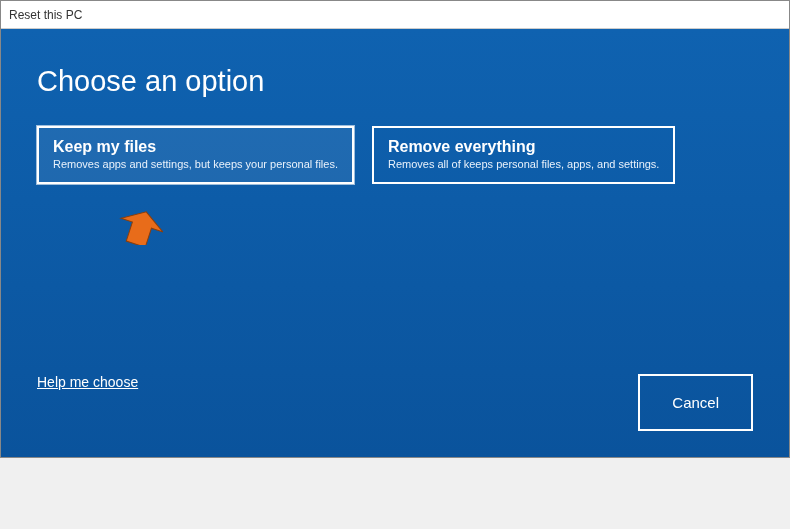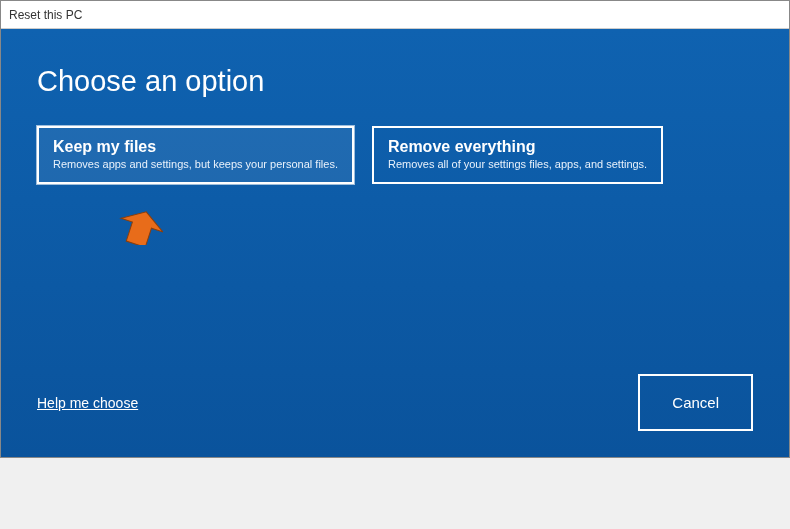--- a/index.html
+++ b/index.html
@@ -55,21 +55,21 @@
     .option-box.hovered {
       background: rgba(255,255,255,0.08);
       outline: 1px solid rgba(255,255,255,0.6);
     }
     .option-title { font-size: 16px; font-weight: 600; margin-bottom: 2px; }
     .option-desc  { font-size: 11px; font-weight: 300; color: #e8f1fb; }
     .footer {
       margin-top: auto;
       display: flex;
       justify-content: space-between;
-      align-items: center;
+      align-items: flex-start;
       padding-top: 20px;
       padding-bottom: 6px;
       gap: 45px;
     }
     .help-link {
       color: #fff;
       font-size: 14px;
       text-decoration: underline;
       cursor: pointer;
     }
@@ -102,21 +102,21 @@
 
     <div class="options">
 
       <div class="option-box hovered">
         <div class="option-title">Keep my files</div>
         <div class="option-desc">Removes apps and settings, but keeps your personal files.</div>
       </div>
 
       <div class="option-box">
         <div class="option-title">Remove everything</div>
-        <div class="option-desc">Removes all of your settings files, apps, and settings.</div>
+        <div class="option-desc">Removes all of keeps personal files, apps, and settings.</div>
       </div>
 
     </div>
 
     <div class="footer">
       <a class="help-link">Help me choose</a>
       <button class="cancel-btn">Cancel</button>
     </div>
 
     <svg class="pointer-arrow" width="44" height="34">

